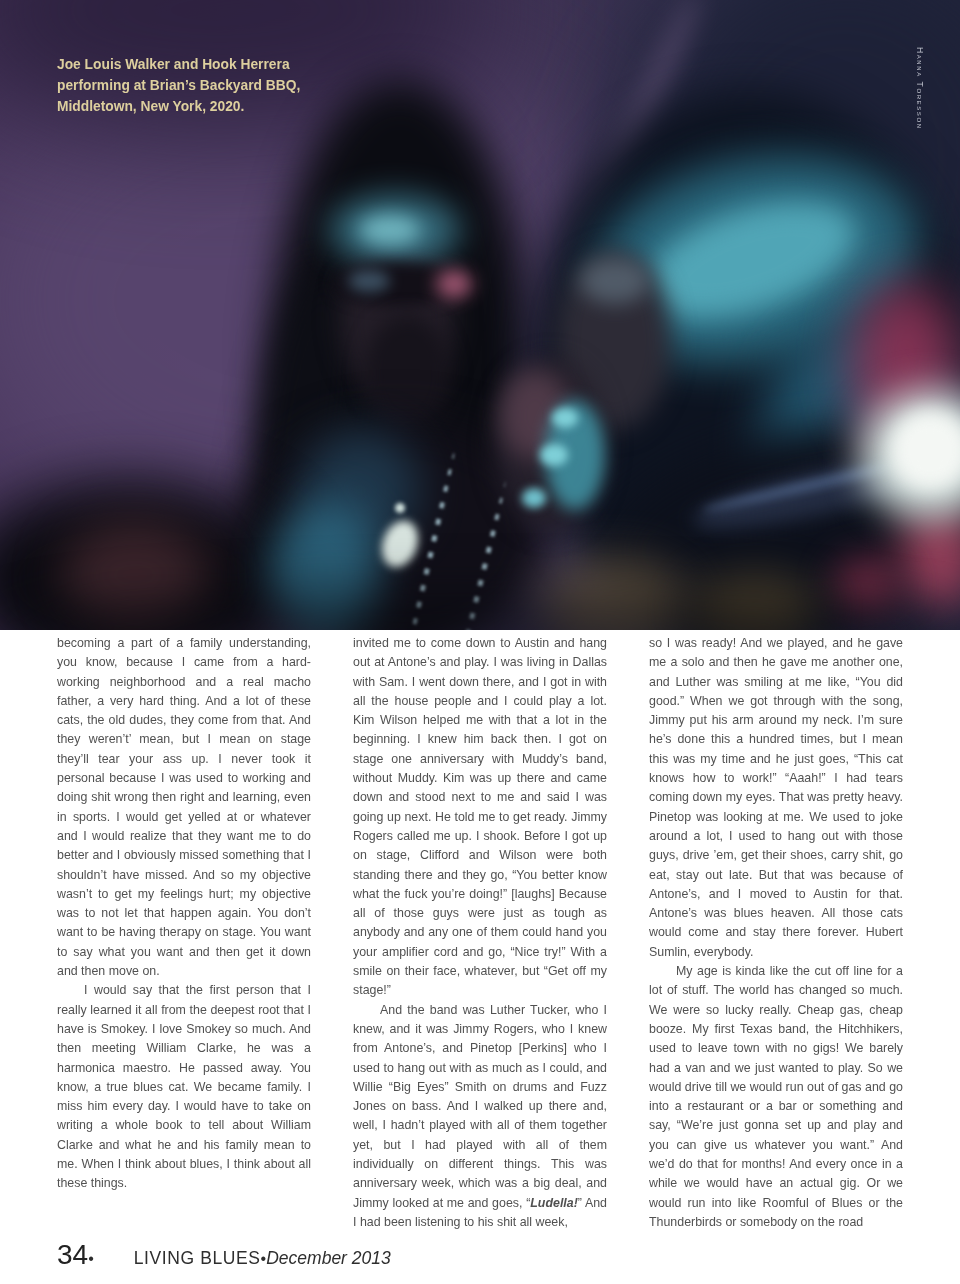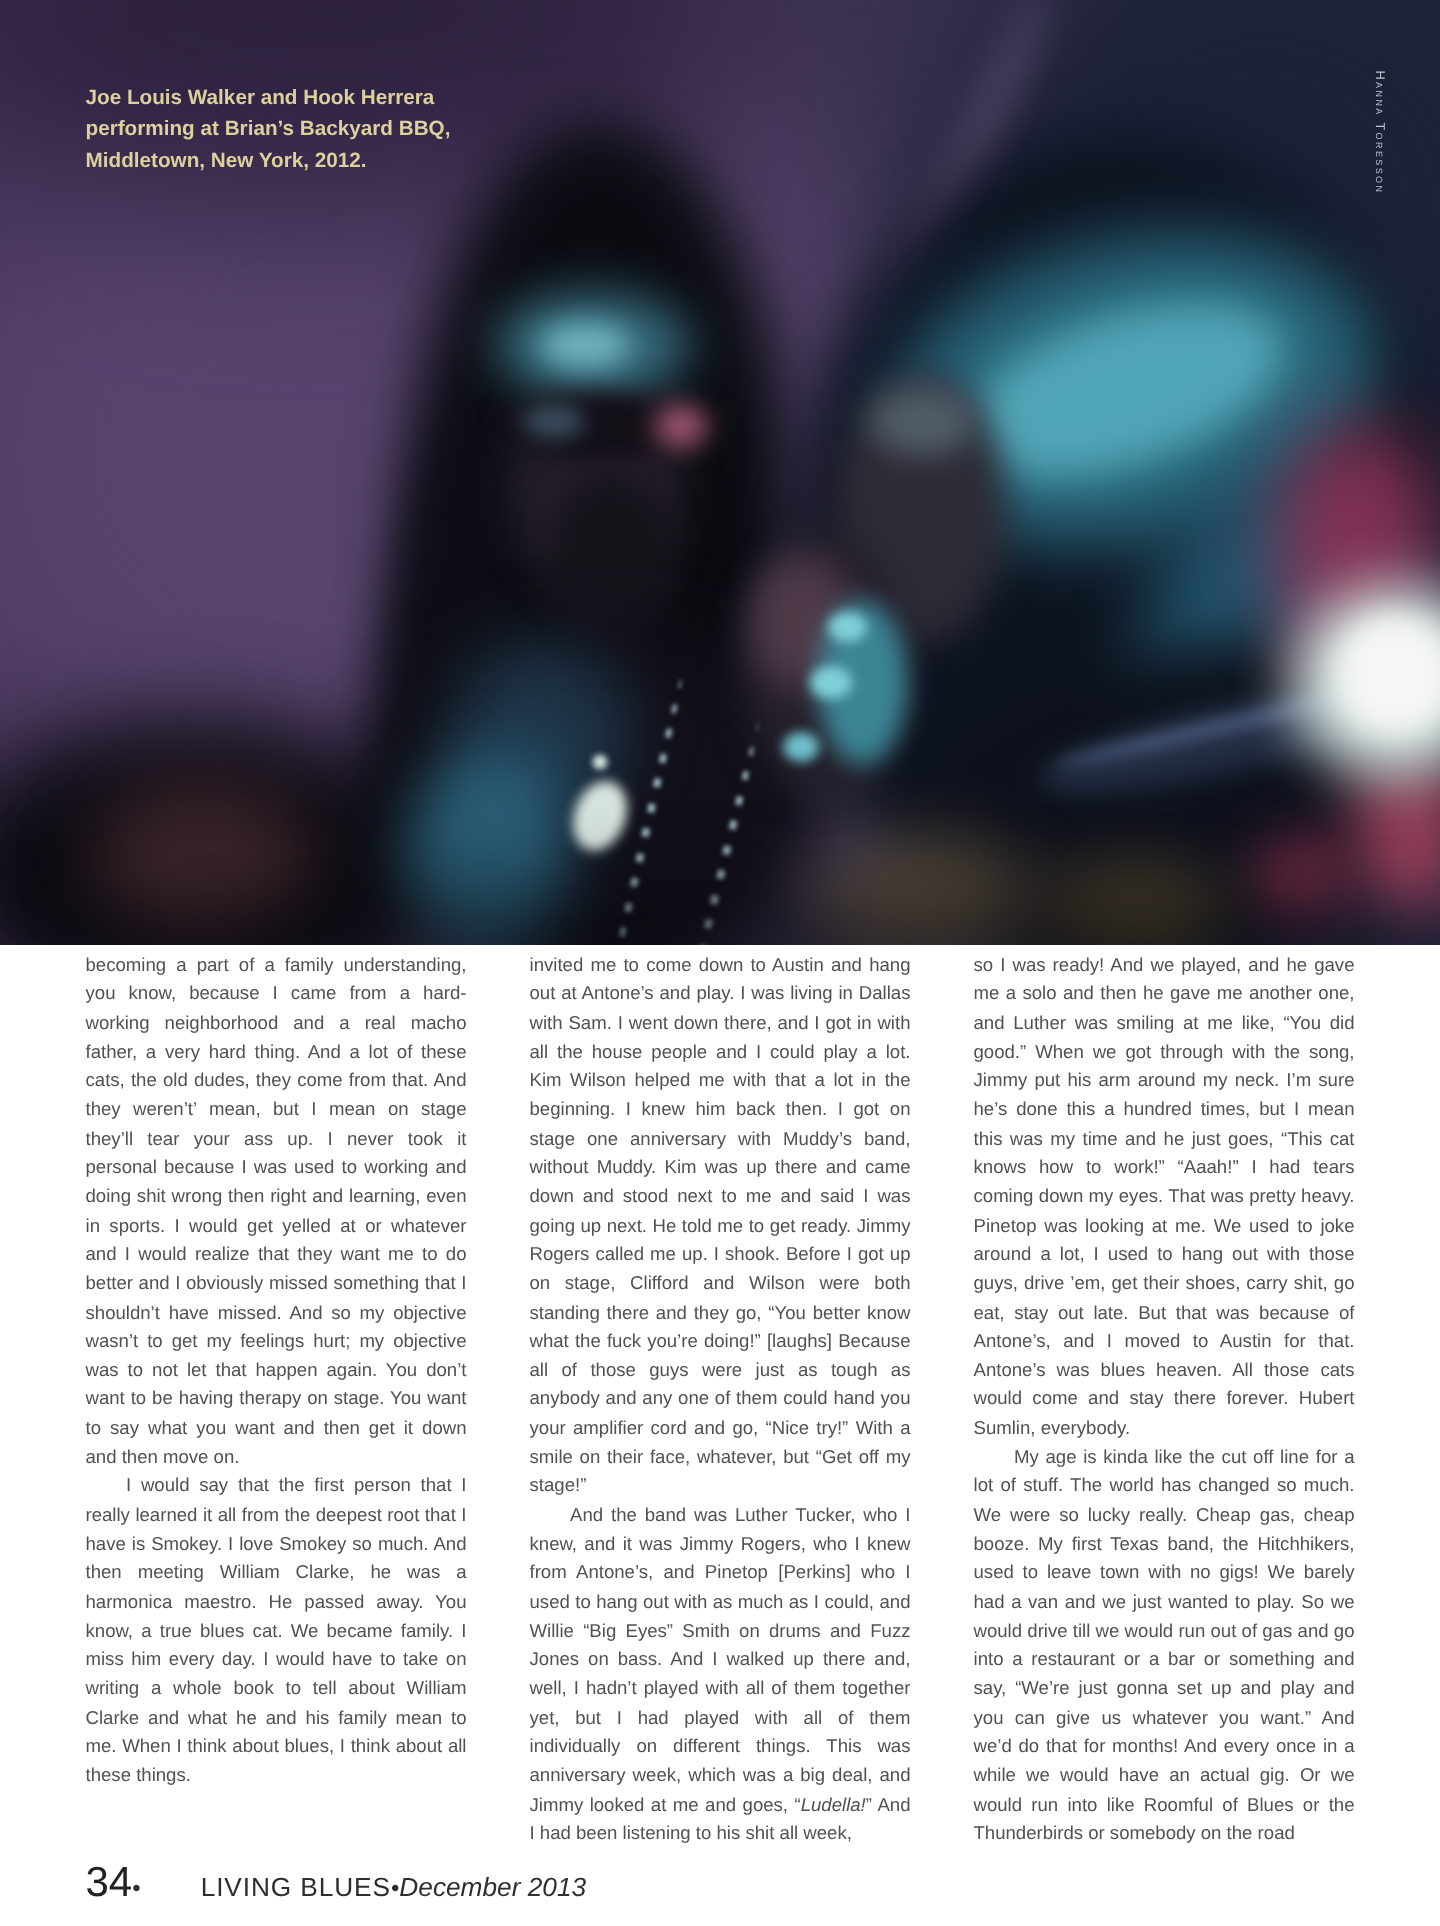--- a/index.html
+++ b/index.html
@@ -64,21 +64,21 @@
   .credit{position:absolute;left:915px;top:47px;z-index:5;
           writing-mode:vertical-rl;font-variant:small-caps;
           font-size:8.5px;letter-spacing:1.6px;color:#c0c3ce;}
 
   
   .columns{position:absolute;left:57px;top:634px;width:846px;
            display:grid;grid-template-columns:repeat(3,1fr);column-gap:42px;}
   .col{font-size:12.4px;line-height:19.3px;color:#515151;}
   .col p{margin:0;text-align:justify;}
   .col p.indent{text-indent:27px;}
-  .col i{font-style:italic;}
+  .col i{font-style:italic;font-weight:bold;}
 
   
   .footer{position:absolute;left:57px;top:1224px;display:flex;align-items:baseline;gap:0;color:#2e2e2e;}
   .footer .pg{font-size:28px;line-height:1;color:#222;}
   .footer .dot{font-size:16px;}
   .footer .mag{font-size:17.5px;letter-spacing:.6px;margin-left:40px;}
   .footer .date{font-size:17.5px;font-style:italic;margin-top:24px;}
 </style>
 </head>
 <body>
@@ -125,21 +125,21 @@
     <div class="sh s-mag2"></div>
     <div class="sh s-mag3"></div>
     <div class="sh s-tan1"></div>
     <div class="sh s-tan2"></div>
     <div class="sh s-mic"></div>
     <div class="sh s-mic-line"></div>
     <div class="sh s-mic-glow"></div>
     <div class="sh s-mic-core"></div>
     <div class="sh s-vign"></div>
 
-    <div class="caption">Joe Louis Walker and Hook Herrera performing at Brian’s Backyard BBQ, Middletown, New York, 2012.</div>
+    <div class="caption">Joe Louis Walker and Hook Herrera performing at Brian’s Backyard BBQ, Middletown, New York, 2020.</div>
     <div class="credit">Hanna Toresson</div>
   </div>
 
   <div class="columns">
     <div class="col">
         <p><span>becoming a part of a family understanding, you know, because I came from a hard-working neighborhood and a real macho father, a very hard thing. And a lot of these cats, the old dudes, they come from that. And they weren’t’ mean, but I mean on stage they’ll tear your ass up. I never took it personal because I was used to working and doing shit wrong then right and learning, even in sports. I would get yelled at or whatever and I would realize that they want me to do better and I obviously missed something that I shouldn’t have missed. And so my objective wasn’t to get my feelings hurt; my objective was to not let that happen again. You don’t want to be having therapy on stage. You want to say what you want and then get it down and then move on.</span></p>
         <p class="indent"><span>I would say that the first person that I really learned it all from the deepest root that I have is Smokey. I love Smokey so much. And then meeting William Clarke, he was a harmonica maestro. He passed away. You know, a true blues cat. We became family. I miss him every day. I would have to take on writing a whole book to tell about William Clarke and what he and his family mean to me. When I think about blues, I think about all these things.</span></p>
       </div>
     <div class="col">
         <p><span>invited me to come down to Austin and hang out at Antone’s and play. I was living in Dallas with Sam. I went down there, and I got in with all the house people and I could play a lot. Kim Wilson helped me with that a lot in the beginning. I knew him back then. I got on stage one anniversary with Muddy’s band, without Muddy. Kim was up there and came down and stood next to me and said I was going up next. He told me to get ready. Jimmy Rogers called me up. I shook. Before I got up on stage, Clifford and Wilson were both standing there and they go, “You better know what the fuck you’re doing!” [laughs] Because all of those guys were just as tough as anybody and any one of them could hand you your amplifier cord and go, “Nice try!” With a smile on their face, whatever, but “Get off my stage!”</span></p>

